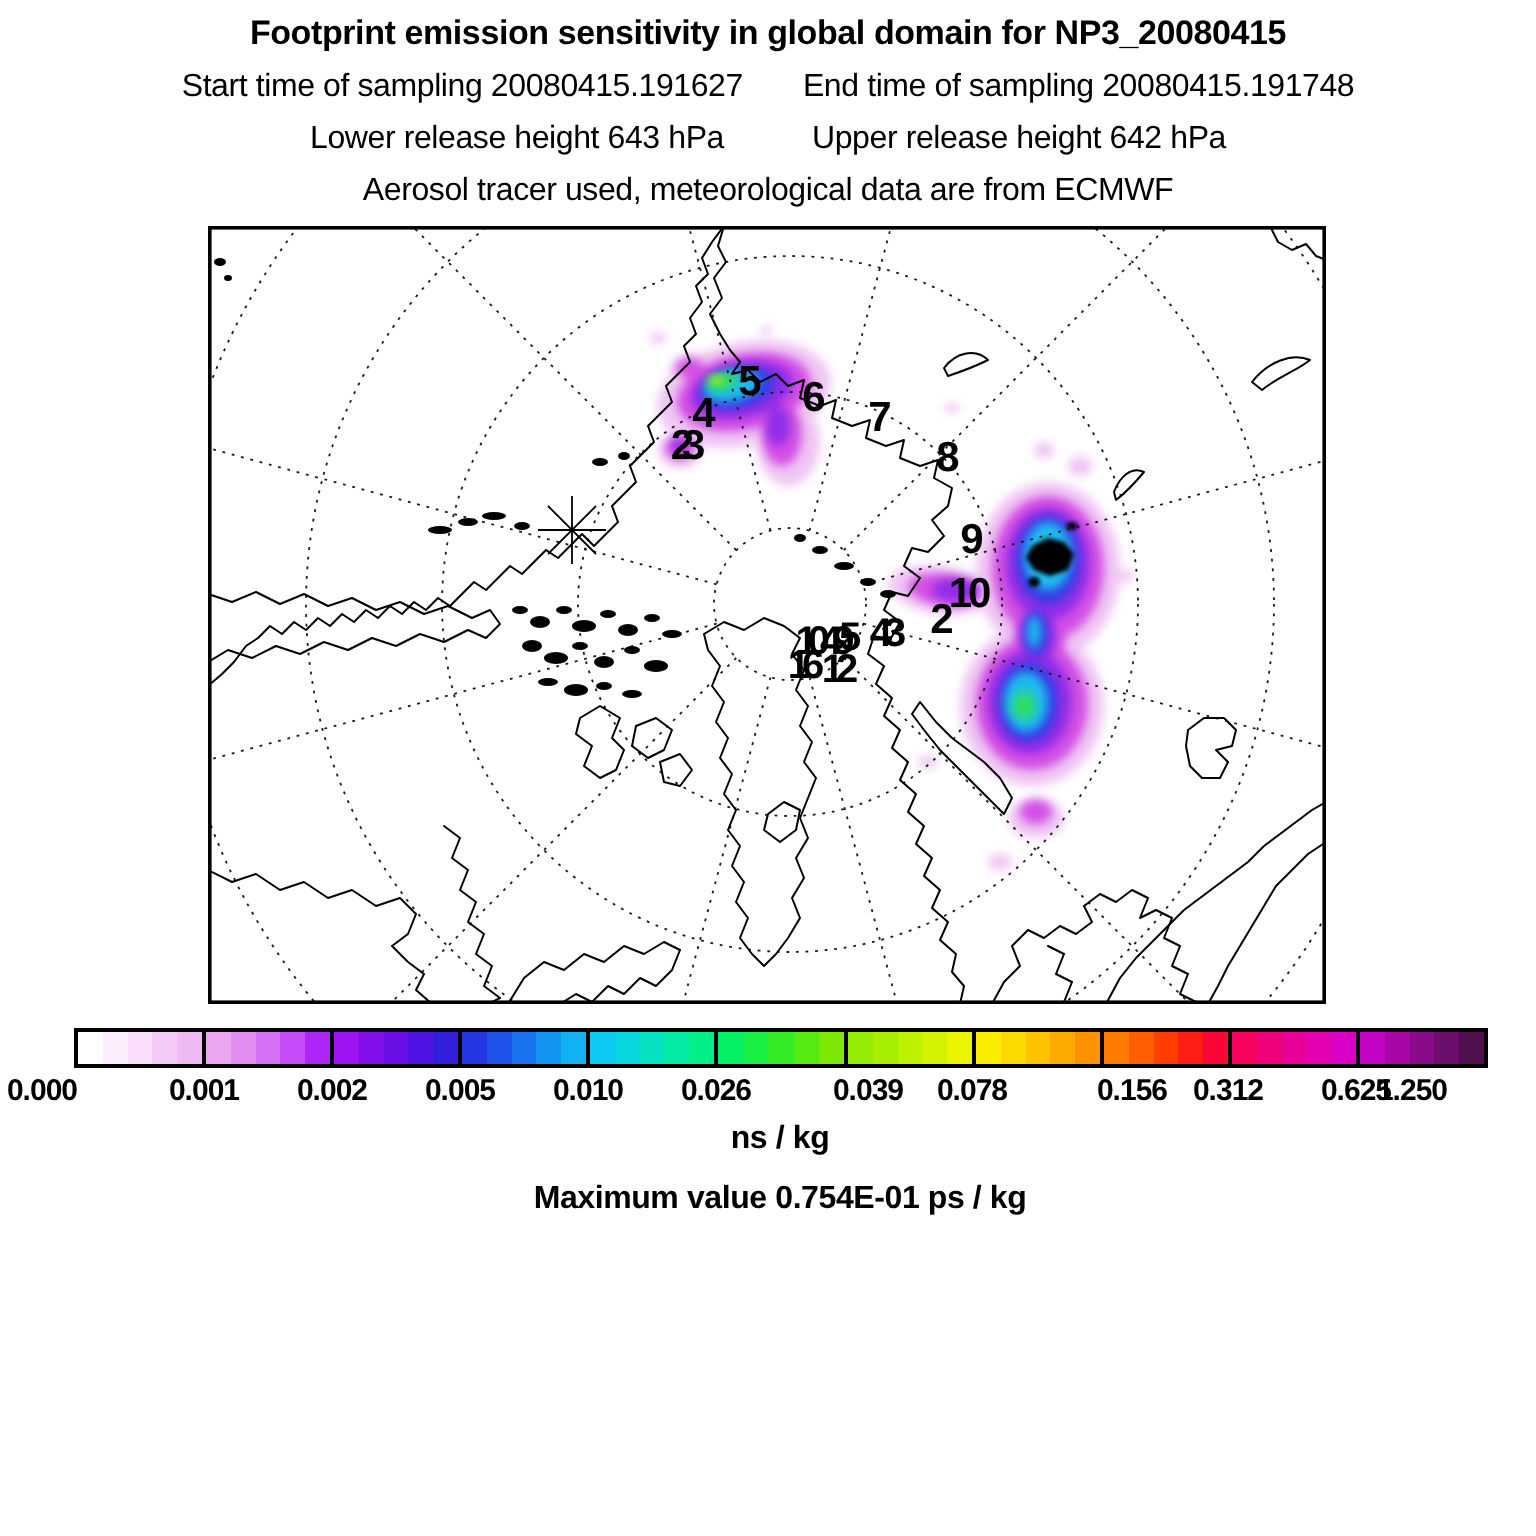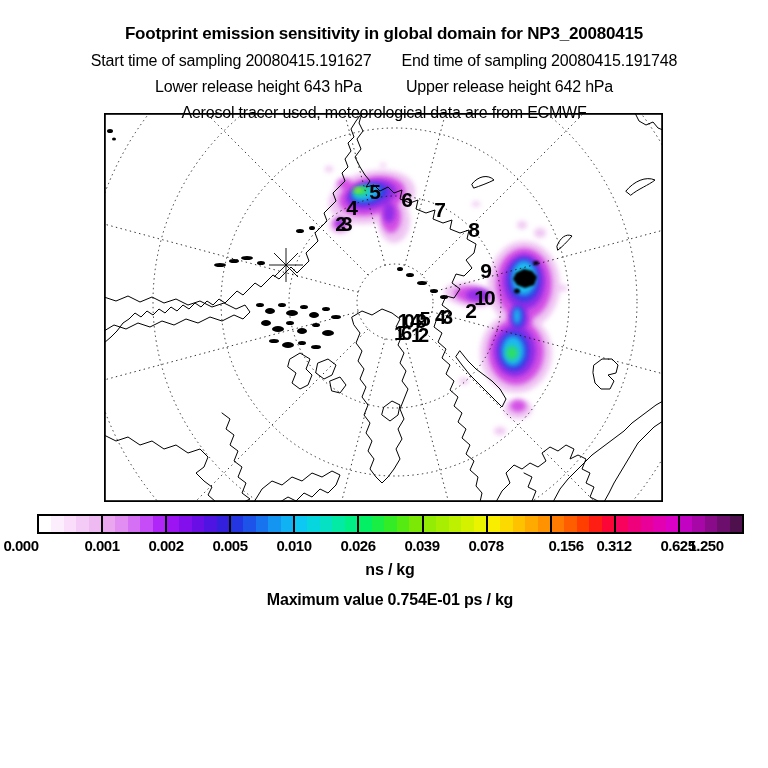--- a/index.html
+++ b/index.html
@@ -1,19 +1,19 @@
 <!DOCTYPE html>
 <html><head>
 <meta charset="utf-8">
 <style>
   html,body{margin:0;padding:0;background:#fff;width:768px;height:768px;overflow:hidden;}
   body{font-family:"Liberation Sans","DejaVu Sans",sans-serif;color:#000;position:relative;}
   .hdr{position:absolute;left:0;top:6;width:768px;text-align:center;}
   .hdr .line{display:flex;justify-content:center;letter-spacing:-0.2px;}
-  .title-line{font-size:17px;font-weight:bold;margin-top:24px;}
+  .title-line{font-size:17px;font-weight:bold;margin-top:7px;}
   .sub-line{font-size:16px;font-weight:normal;margin-top:8px;}
   .gap30{width:30px;} .gap44{width:44px;}
   #map-wrap{position:absolute;left:104px;top:113px;width:559px;height:389px;}
   #cbar{position:absolute;left:37px;top:514px;width:707px;height:20px;border:2px solid #000;box-sizing:border-box;display:flex;background:#fff;}
   #cbar .seg{flex:1 1 0;border-left:2px solid #000;}
   #cbar .seg:first-child{border-left:none;}
   .tick{position:absolute;top:537px;width:48px;text-align:center;font-size:15px;font-weight:bold;letter-spacing:-0.5px;}
   .unit-line{position:absolute;left:0;top:561px;width:780px;text-align:center;font-size:16px;font-weight:bold;letter-spacing:-0.2px;}
   .max-line{position:absolute;left:0;top:591px;width:780px;text-align:center;font-size:16px;font-weight:bold;letter-spacing:-0.2px;}
   svg text{font-family:"Liberation Sans","DejaVu Sans",sans-serif;font-weight:bold;fill:#000;}
@@ -240,21 +240,21 @@
     <div class="seg" style="background: linear-gradient(to right, rgb(247, 2, 92) 0%, rgb(247, 2, 92) 20%, rgb(240, 1, 124) 20%, rgb(240, 1, 124) 40%, rgb(233, 0, 152) 40%, rgb(233, 0, 152) 60%, rgb(226, 0, 176) 60%, rgb(226, 0, 176) 80%, rgb(218, 0, 198) 80%, rgb(218, 0, 198) 100%);"></div>
     <div class="seg" style="background: linear-gradient(to right, rgb(194, 4, 194) 0%, rgb(194, 4, 194) 20%, rgb(166, 7, 166) 20%, rgb(166, 7, 166) 40%, rgb(138, 11, 138) 40%, rgb(138, 11, 138) 60%, rgb(108, 14, 108) 60%, rgb(108, 14, 108) 80%, rgb(78, 17, 78) 80%, rgb(78, 17, 78) 100%);"></div>
   </div>
 <div id="ticks">
     <span class="tick" style="left: -3px;">0.000</span>
     <span class="tick" style="left: 78px;">0.001</span>
     <span class="tick" style="left: 142px;">0.002</span>
     <span class="tick" style="left: 206px;">0.005</span>
     <span class="tick" style="left: 270px;">0.010</span>
     <span class="tick" style="left: 334px;">0.026</span>
-    <span class="tick" style="left: 398px;">0.039</span>
+    <span class="tick" style="left: 410px;">0.039</span>
     <span class="tick" style="left: 462px;">0.078</span>
     <span class="tick" style="left: 526px; margin-left: 16px;">0.156</span>
     <span class="tick" style="left: 590px;">0.312</span>
     <span class="tick" style="left: 654px;">0.625</span>
     <span class="tick" style="left: 682px;">1.250</span>
   </div>
 <div class="unit-line">ns / kg</div>
 <div class="max-line">Maximum value  0.754E-01 ps / kg</div>
 
 </body></html>

